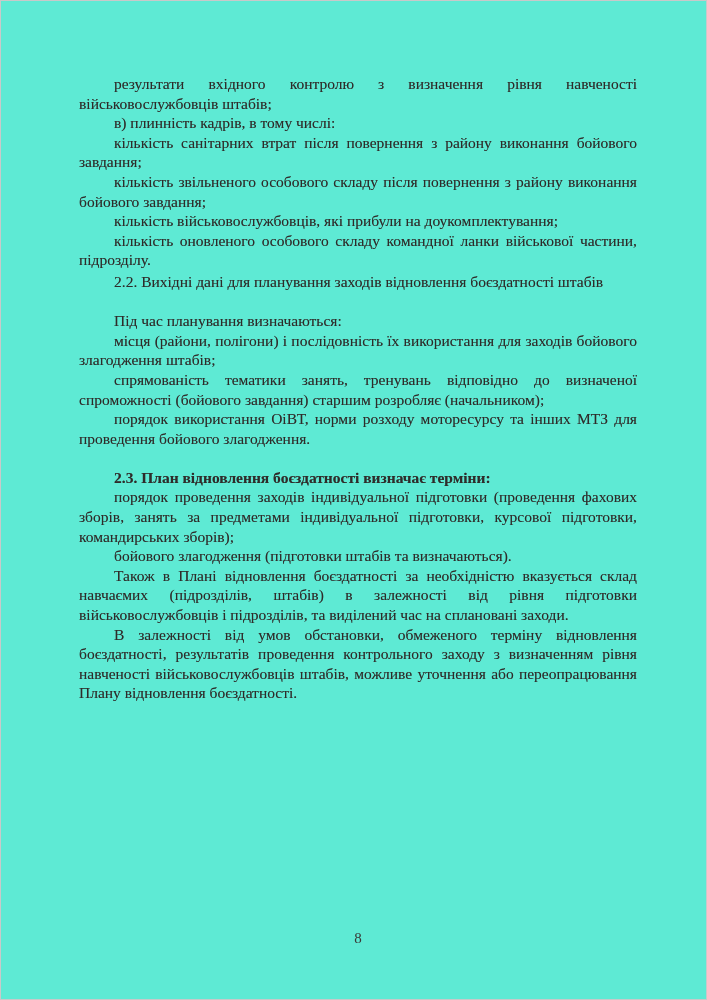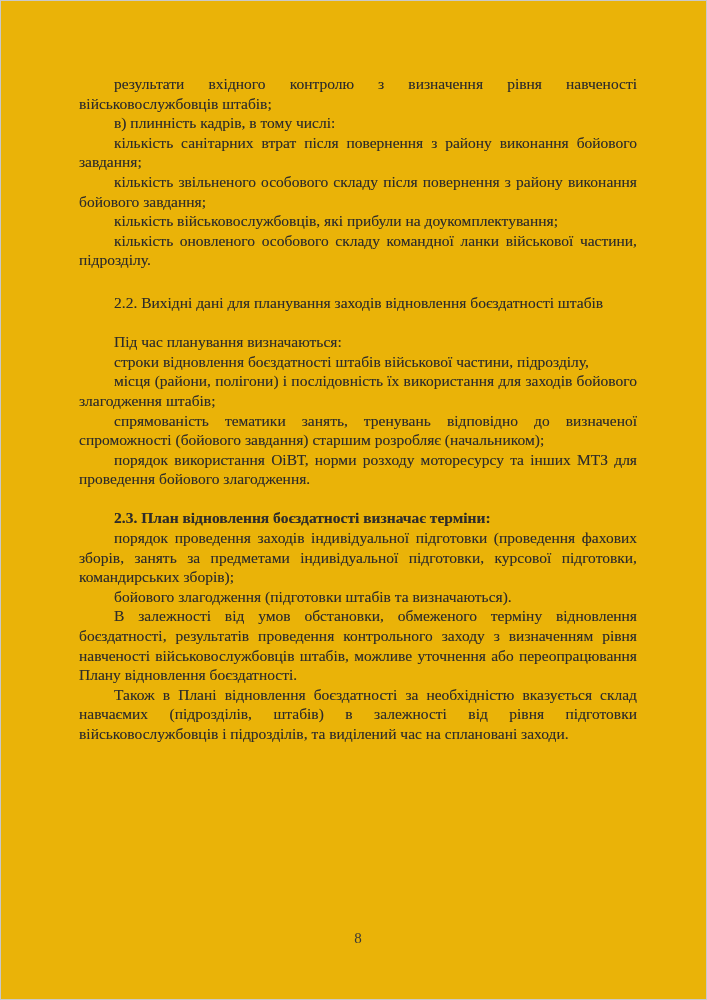--- a/index.html
+++ b/index.html
@@ -5,42 +5,42 @@
   html, body {
     margin: 0;
     padding: 0;
     background: #ffffff;
   }
   .page {
     position: relative;
     width: 705px;
     height: 998px;
     border: 1px solid #c9c9c9;
-    background: #eab308;
+    background: #5eead4;
     font-family: "Liberation Serif", "DejaVu Serif", serif;
     color: #2e2c2a;
     overflow: hidden;
   }
   .text-block {
     position: absolute;
     left: 78px;
     top: 73px;
     width: 558px;
     text-align: justify;
     font-size: 15.5px;
     line-height: 19.6px;
     text-shadow: 0 0 0.4px rgba(60,55,50,0.45);
   }
   .para {
     margin: 0;
     padding: 0;
     text-indent: 35px;
   }
   .h-gap-both {
-    margin-top: 23px;
+    margin-top: 2px;
     margin-bottom: 19.6px;
   }
   .h-gap-top {
     margin-top: 19.6px;
     font-weight: bold;
   }
   .page-number {
     position: absolute;
     top: 929px;
     left: 78px;
@@ -56,24 +56,23 @@
 <div class="page">
   <div class="text-block">
     <p class="para">результати вхідного контролю з визначення рівня навченості військовослужбовців штабів;</p>
     <p class="para">в) плинність кадрів, в тому числі:</p>
     <p class="para">кількість санітарних втрат після повернення з району виконання бойового завдання;</p>
     <p class="para">кількість звільненого особового складу після повернення з району виконання бойового завдання;</p>
     <p class="para">кількість військовослужбовців, які прибули на доукомплектування;</p>
     <p class="para">кількість оновленого особового складу командної ланки військової частини, підрозділу.</p>
     <p class="para h-gap-both">2.2. Вихідні дані для планування заходів відновлення боєздатності штабів</p>
     <p class="para">Під час планування визначаються:</p>
-    <p class="para">строки відновлення боєздатності штабів військової частини, підрозділу,</p>
     <p class="para">місця (райони, полігони) і послідовність їх використання для заходів бойового злагодження штабів;</p>
     <p class="para">спрямованість тематики занять, тренувань відповідно до визначеної спроможності (бойового завдання) старшим розробляє (начальником);</p>
     <p class="para">порядок використання ОіВТ, норми розходу моторесурсу та інших МТЗ для проведення бойового злагодження.</p>
     <p class="para h-gap-top">2.3. План відновлення боєздатності визначає терміни:</p>
     <p class="para">порядок проведення заходів індивідуальної підготовки (проведення фахових зборів, занять за предметами індивідуальної підготовки, курсової підготовки, командирських зборів);</p>
     <p class="para">бойового злагодження (підготовки штабів та визначаються).</p>
+    <p class="para">Також в Плані відновлення боєздатності за необхідністю вказується склад навчаємих (підрозділів, штабів) в залежності від рівня підготовки військовослужбовців і підрозділів, та виділений час на сплановані заходи.</p>
     <p class="para">В залежності від умов обстановки, обмеженого терміну відновлення боєздатності, результатів проведення контрольного заходу з визначенням рівня навченості військовослужбовців штабів, можливе уточнення або переопрацювання Плану відновлення боєздатності.</p>
-    <p class="para">Також в Плані відновлення боєздатності за необхідністю вказується склад навчаємих (підрозділів, штабів) в залежності від рівня підготовки військовослужбовців і підрозділів, та виділений час на сплановані заходи.</p>
   </div>
   <div class="page-number">8</div>
 </div>
 
 </body></html>

